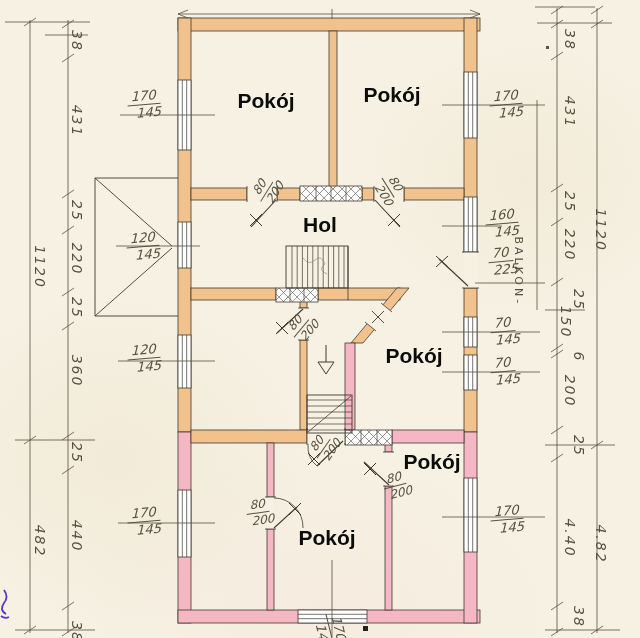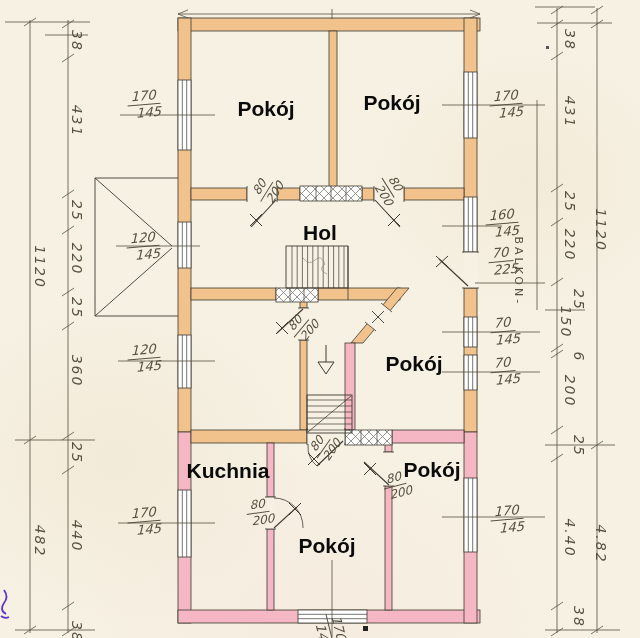--- a/index.html
+++ b/index.html
@@ -5,21 +5,21 @@
   html,body{margin:0;padding:0;}
   .canvas{position:relative;width:640px;height:638px;overflow:hidden;
     background:
       radial-gradient(240px 200px at 82% 28%, rgba(240,230,208,.55) 0%, rgba(240,230,208,0) 70%),
       radial-gradient(280px 240px at 18% 72%, rgba(238,228,206,.5) 0%, rgba(238,228,206,0) 70%),
       radial-gradient(320px 220px at 50% 96%, rgba(246,230,220,.5) 0%, rgba(246,230,220,0) 75%),
       var(--paper,#f6f1e3);
     font-family:"Liberation Sans",sans-serif;}
   svg.plan{position:absolute;left:0;top:0;}
   .layer{position:absolute;left:0;top:0;width:640px;height:638px;pointer-events:none;}
-  .room{position:absolute;font:bold 21px "Liberation Sans",sans-serif;color:var(--label,#0b0b0b);white-space:nowrap;margin-top:8px;}
+  .room{position:absolute;font:bold 21px "Liberation Sans",sans-serif;color:var(--label,#0b0b0b);white-space:nowrap;}
   .frac{position:absolute;display:flex;flex-direction:column;align-items:center;
         font:italic 13px "DejaVu Sans",sans-serif;color:var(--dim,#55503f);line-height:1.05;}
   .frac .num{padding:0 4px 1px 4px;border-bottom:1.4px solid var(--dim,#55503f);transform:translateX(-2px) skewX(-8deg);}
   .frac .den{padding:1px 2px 0 2px;transform:translateX(2px) skewX(-8deg);}
   .frac.door{font-size:12px;}
   .dim{position:absolute;font:italic 14px "DejaVu Sans",sans-serif;color:var(--dim,#55503f);
        white-space:nowrap;letter-spacing:2px;}
   .balkon{position:absolute;font:11px "DejaVu Sans",sans-serif;color:var(--dim,#55503f);
        letter-spacing:3px;white-space:nowrap;}
   .wo{fill:var(--wall-orange,#f1c28c);stroke:var(--ink,#3e3a31);stroke-width:.8;}
@@ -225,21 +225,20 @@
   </g>
   <rect x="363" y="626" width="5" height="5" fill="#222"></rect>
   <rect x="546" y="46" width="3" height="3" fill="#555"></rect>
 </svg>
 
 <div class="layer" id="room-labels">
       <div class="room" style="left: 266px; top: 101px; transform: translate(-50%, -50%) rotate(0deg);">Pokój</div>
       <div class="room" style="left: 392px; top: 95px; transform: translate(-50%, -50%) rotate(0deg);">Pokój</div>
       <div class="room" style="left: 320px; top: 225px; transform: translate(-50%, -50%) rotate(0deg);">Hol</div>
       <div class="room" style="left: 414px; top: 356px; transform: translate(-50%, -50%) rotate(0deg);">Pokój</div>
-      <div class="room" style="left: 228px; top: 463px; transform: translate(-50%, -50%) rotate(0deg);">Kuchnia</div>
       <div class="room" style="left: 432px; top: 462px; transform: translate(-50%, -50%) rotate(0deg);">Pokój</div>
       <div class="room" style="left: 327px; top: 538px; transform: translate(-50%, -50%) rotate(0deg);">Pokój</div>
     </div>
 <div class="layer" id="window-labels">
       <div class="frac" style="left: 147px; top: 104px; transform: translate(-50%, -50%) rotate(-5deg);">
         <span class="num">170</span>
         <span class="den">145</span>
       </div>
       <div class="frac" style="left: 146px; top: 246px; transform: translate(-50%, -50%) rotate(-5deg);">
         <span class="num">120</span>

